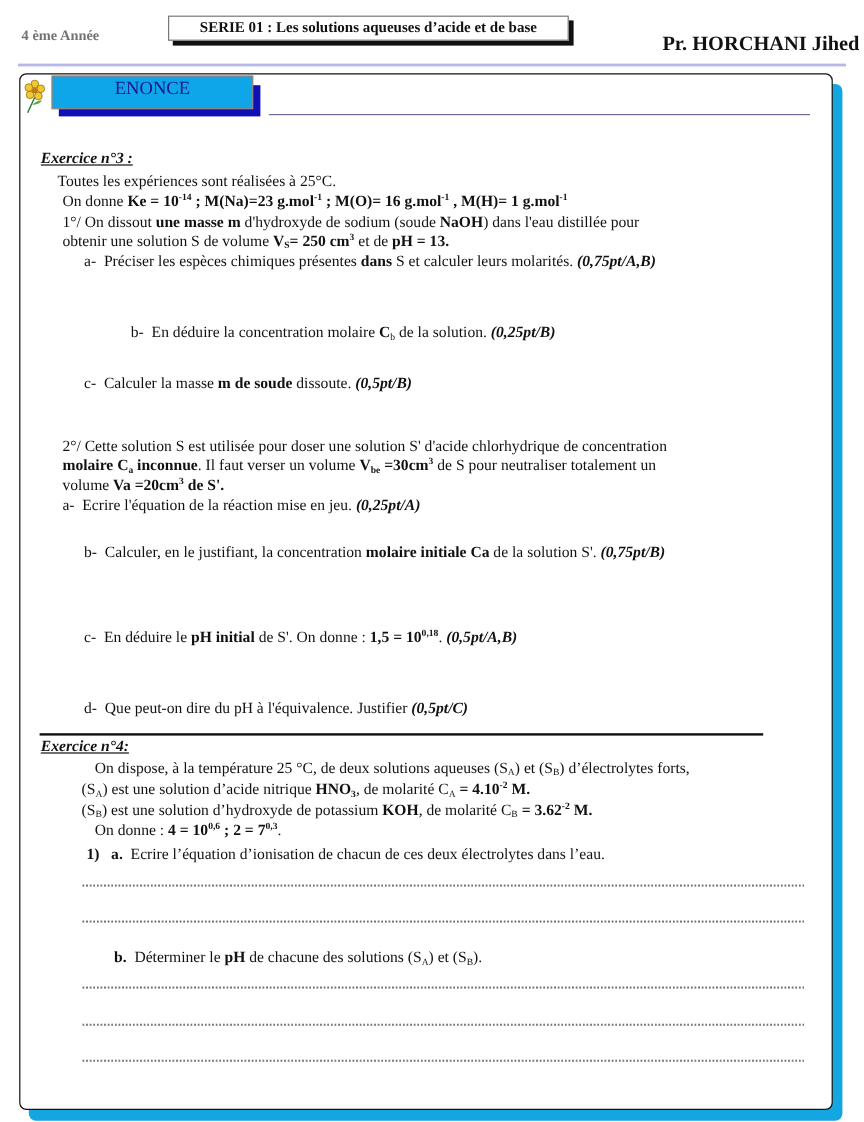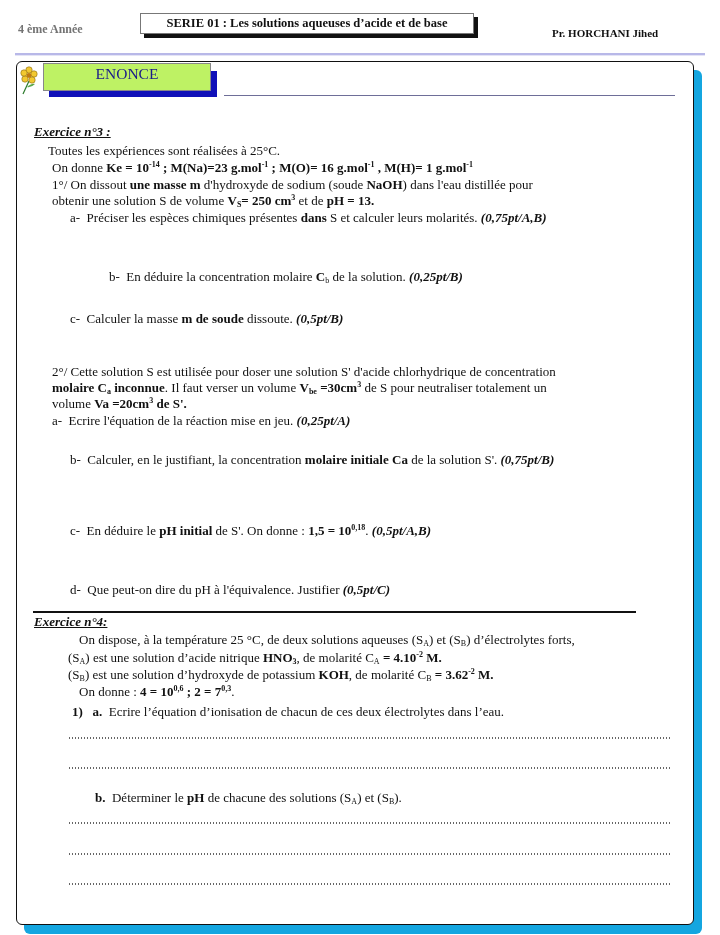--- a/index.html
+++ b/index.html
@@ -10,40 +10,40 @@
   .abs { position: absolute; }
 
   
   .h-level { left: 18px; top: 22px; font-size: 12px; font-weight: bold; color: #737373; font-family: "Liberation Serif", serif; }
   .h-serie-box {
     left: 140px; top: 13px; width: 332px; height: 19px;
     border: 1px solid #777; background: #fff;
     box-shadow: 4px 4px 0 #111;
     text-align: center; font-size: 12.5px; font-weight: bold; line-height: 19px;
   }
-  .h-author { left: 552px; top: 27px; font-size: 11px; font-weight: bold; }
+  .h-author { left: 552px; top: 27px; font-size: 17px; font-weight: bold; }
   .h-rule { left: 15px; top: 53px; width: 690px; height: 2px; background: #b8b8e8; }
   .h-rule2 { left: 15px; top: 55px; width: 690px; height: 1px; background: #e4e4f6; }
 
   
   .frame-shadow {
     left: 24px; top: 70px; width: 678px; height: 864px;
     background: #14a6e0; border-radius: 6px;
   }
   .frame {
     left: 16px; top: 61px; width: 676px; height: 862px;
     background: #fff; border: 1.5px solid #111; border-radius: 6px;
   }
 
   
   .flower { left: 20px; top: 66px; width: 22px; height: 30px; }
   .enonce-shadow { left: 49px; top: 71px; width: 168px; height: 26px; background: #1010b8; }
   .enonce-box {
     left: 43px; top: 63px; width: 166px; height: 26px;
-    background: #bef264; border: 1px solid #888;
+    background: #0ea5e9; border: 1px solid #888;
     text-align: center; font-size: 15.5px; color: #1a1a8a; line-height: 20px;
   }
   .enonce-rule { left: 224px; top: 95px; width: 451px; height: 1px; background: #6e6e98; }
 
   
   .t { font-size: 13px; line-height: 16px; white-space: nowrap; }
   .ex-title { font-size: 13px; font-style: italic; font-weight: bold; text-decoration: underline; }
   b { font-weight: bold; }
   .pts { font-style: italic; font-weight: bold; }
   sup { font-size: 8px; vertical-align: 5px; line-height: 0; }

